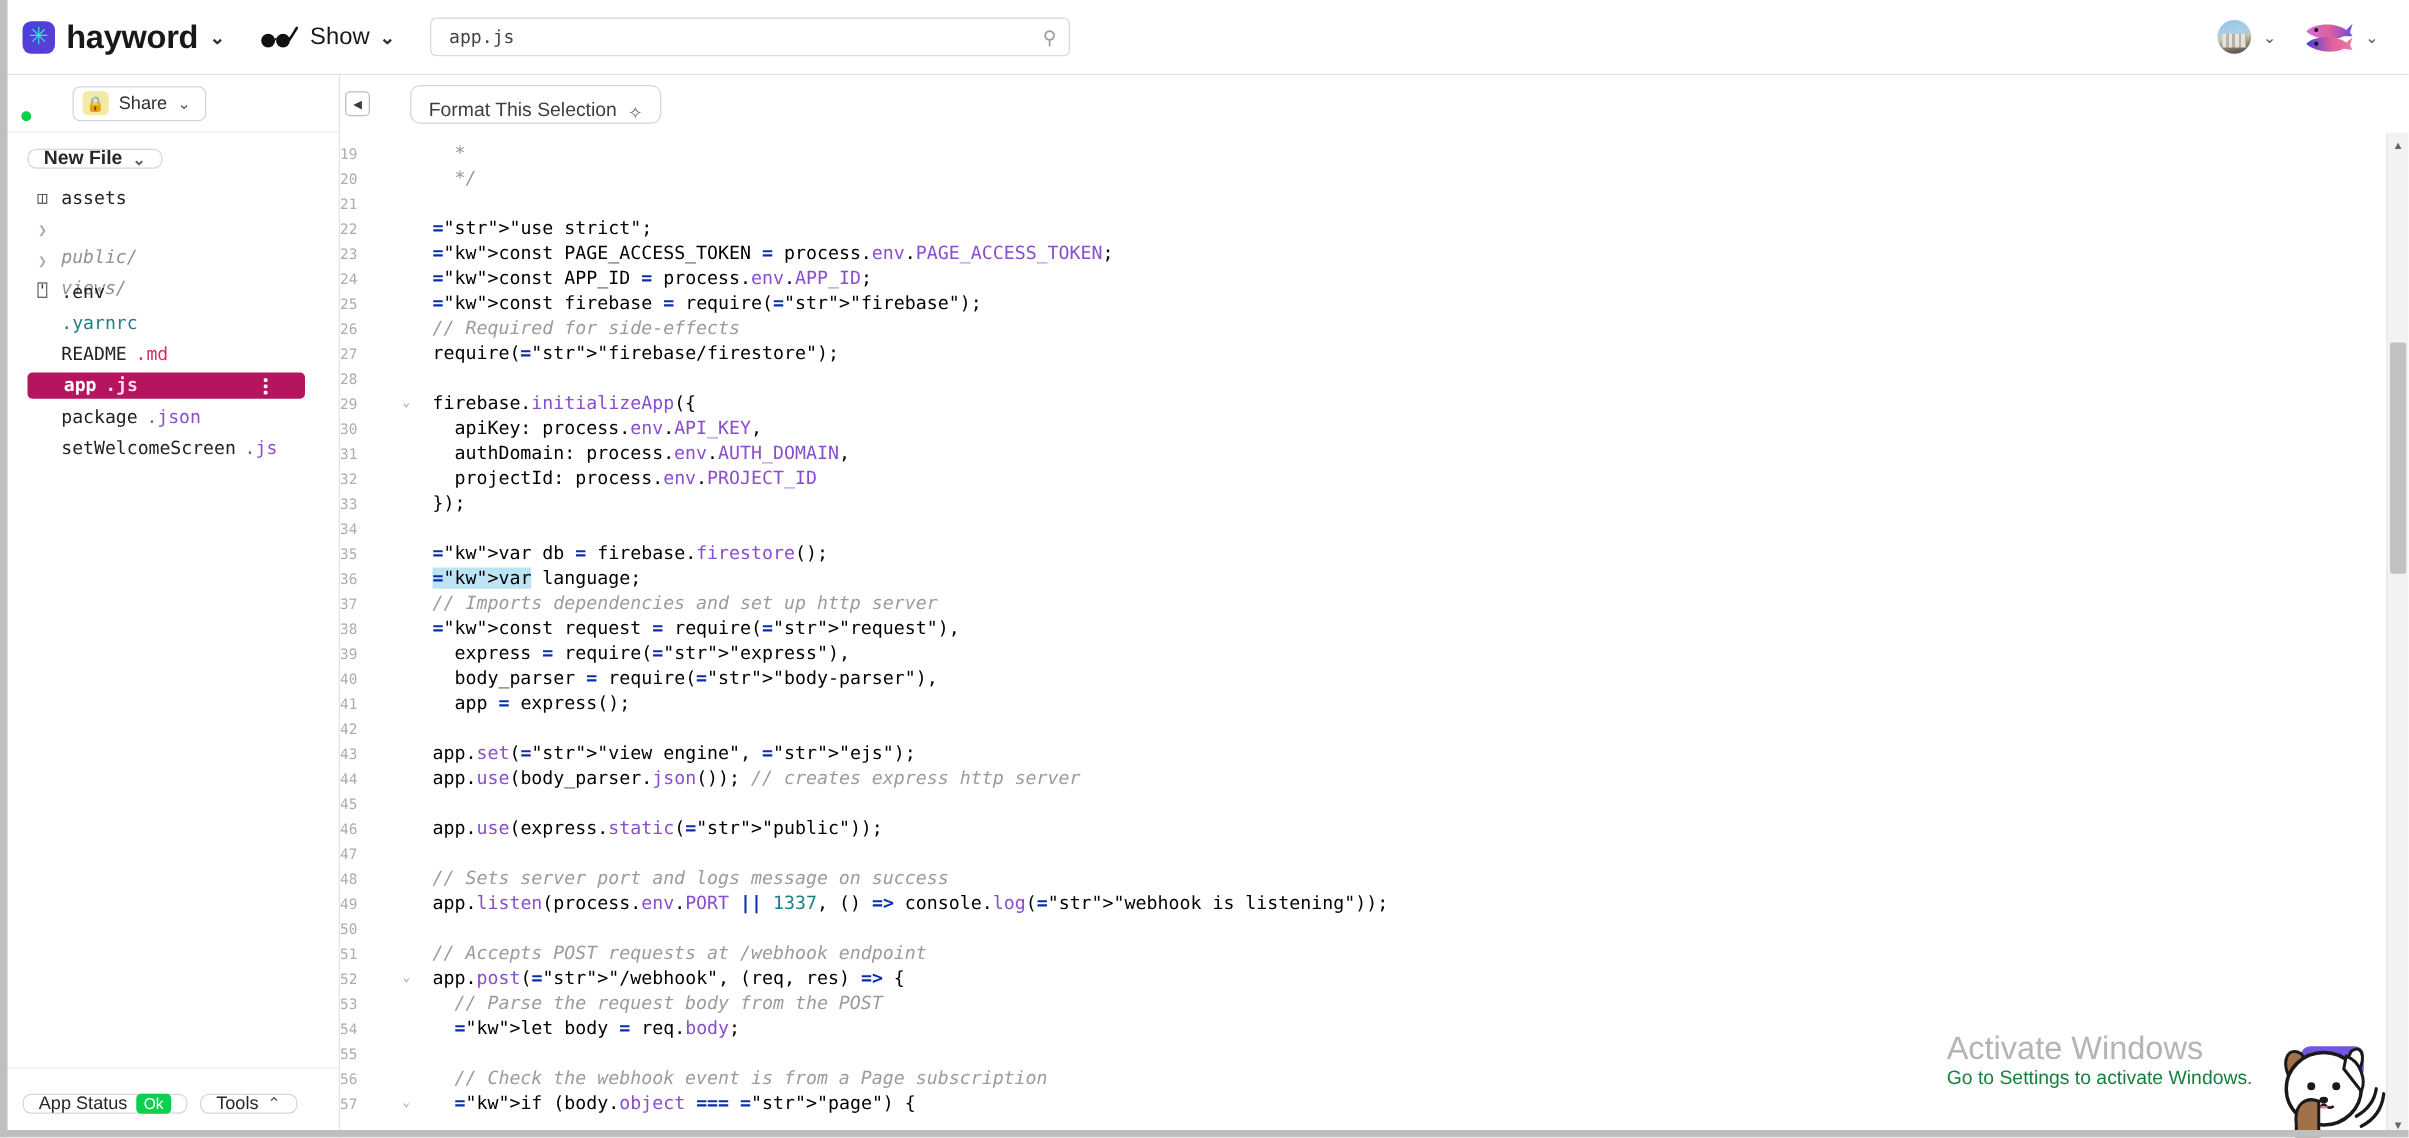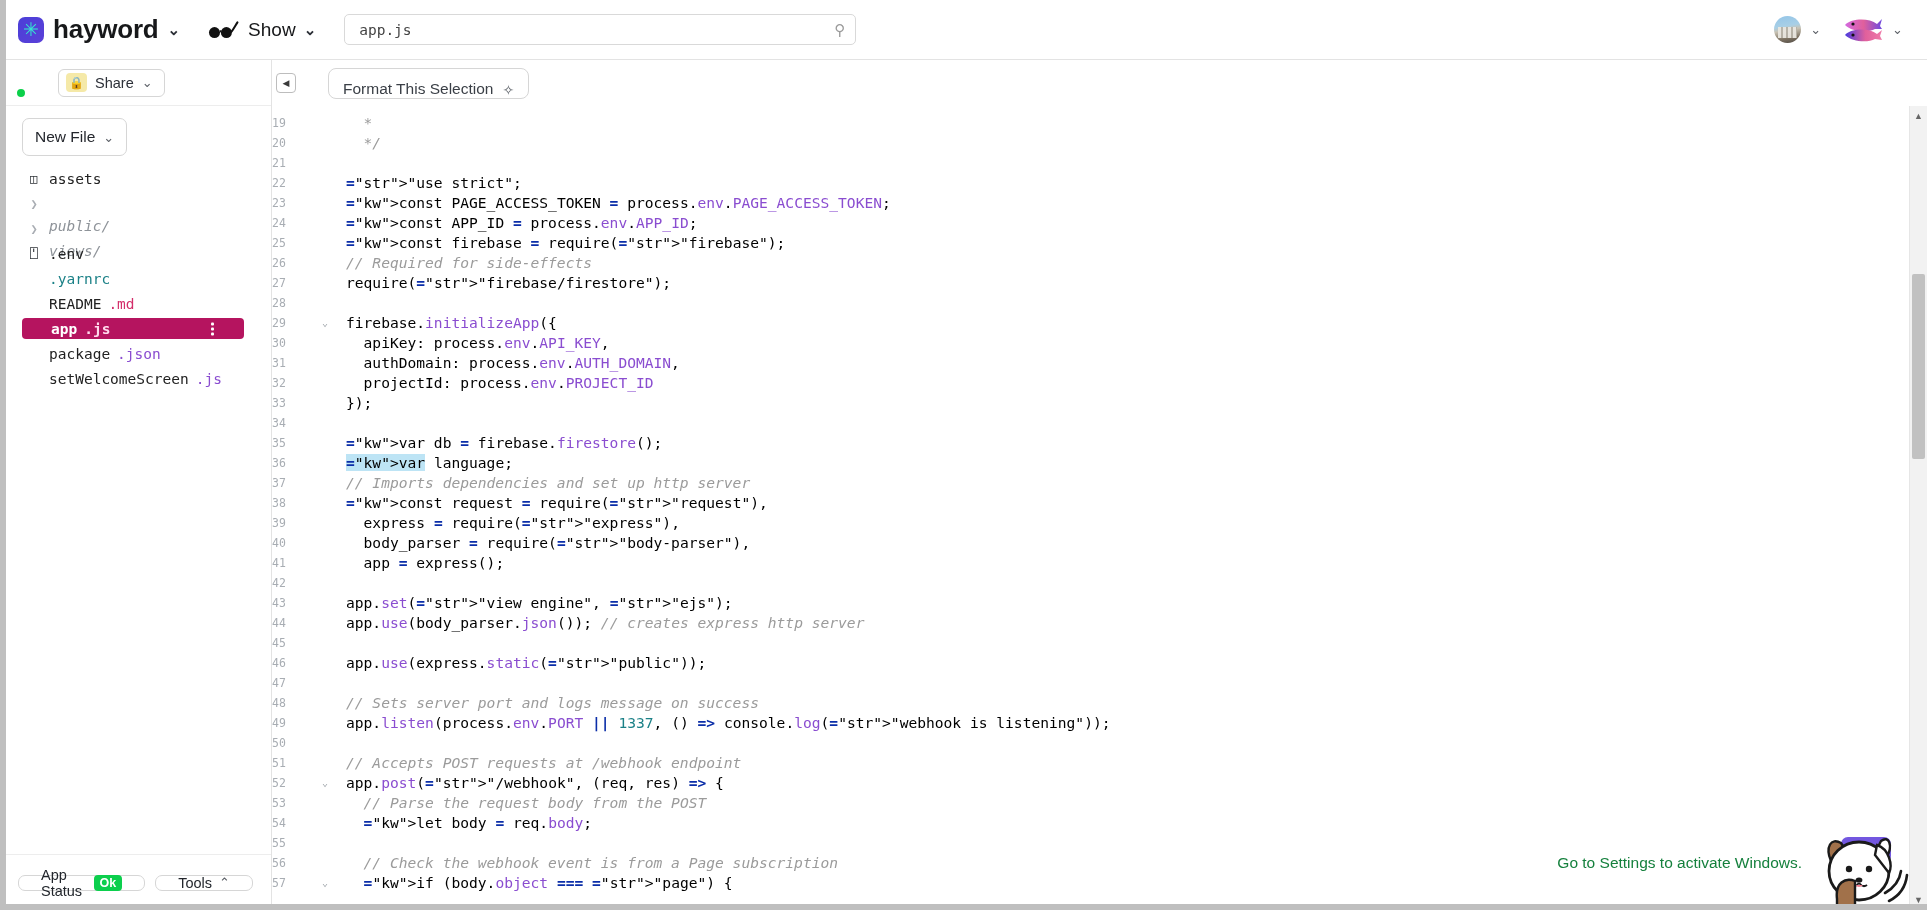--- a/index.html
+++ b/index.html
@@ -102,24 +102,24 @@
     width: 21px; height: 19px; border-radius: 4px;
     background: #f5e9a8; display: flex; align-items: center; justify-content: center;
     font-size: 12px; color: #6d5d12;
   }
   .share-txt { font-size: 14.5px; color: #2c3038; font-weight: 500; }
 
   .side-scroll { flex: 1; overflow: hidden; padding-top: 12px; }
   .newfile-row { padding: 0 22px 12px 22px; }
   .newfile-btn {
     display: inline-flex; align-items: center; gap: 8px;
-    height: 38px; padding: 0 12px;
+    height: 16px; padding: 0 12px;
     border: 1px solid #d6d6d6; border-radius: 7px;
     background: #fff; cursor: pointer;
-    font-size: 15.5px; color: #24272d;
+    font-size: 15.5px; color: #24272d; font-weight: bold;
   }
   .tree { padding: 0 0 0 22px; font-family: "DejaVu Sans Mono", monospace; font-size: 14.5px; }
   .tree-row {
     height: 21px; display: flex; align-items: center; gap: 7px;
     margin-bottom: 4px; cursor: pointer; position: relative;
     padding-left: 4px; border-radius: 4px;
   }
   .tree-row.selected {
     background: #b5145f; color: #fff;
     margin-left: 0; width: 222px; padding-left: 6px;
@@ -138,27 +138,27 @@
     line-height: 4px; font-size: 13px; letter-spacing: 0; color:#fff;
   }
   .kebab i { display:block; width:3px; height:3px; background:#fff; margin:2px 0; border-radius:1px;}
 
   .side-foot {
     height: 56px; display: flex; align-items: center; gap: 10px;
     padding: 0 18px; border-top: 1px solid #ededed;
   }
   .pill {
     display: inline-flex; align-items: center; gap: 7px;
-    height: 16px; padding: 0 22px;
+    height: 16px; padding: 0 12px;
     border: 1px solid #d6d6d6; border-radius: 7px;
     background: #fff; cursor: pointer;
     font-size: 14.5px; color: #22262c;
   }
   .ok-badge {
-    background: #0ccf4d; color: #fff; font-size: 12.5px; font-weight: bold;
+    background: #0ccf4d; color: #fff; font-size: 12.5px; font-weight: normal;
     border-radius: 4px; padding: 1px 6px;
   }
 
   
   .editor-col { flex: 1; display: flex; flex-direction: column; min-width: 0; position: relative; background:#fff;}
   .editor-toolbar { height: 46px; display: flex; align-items: center; padding: 0 0 0 18px; }
   .collapse-btn {
     width: 20px; height: 20px; border: 1px solid #bdbdbd; border-radius: 4px;
     display: flex; align-items: center; justify-content: center;
     font-size: 9px; color: #3a3a3a; cursor: pointer; background: #fff;
@@ -396,20 +396,21 @@
         <div class="code" id="code"><div class="ln-row"><span class="ln">19</span><span class="fold"></span><span class="ltext"><span class="cmt">  *</span></span></div><div class="ln-row"><span class="ln">20</span><span class="fold"></span><span class="ltext"><span class="cmt">  */</span></span></div><div class="ln-row"><span class="ln">21</span><span class="fold"></span><span class="ltext"></span></div><div class="ln-row"><span class="ln">22</span><span class="fold"></span><span class="ltext"><span class<span="" class="op">=</span>"str"&gt;"use strict";</span></div><div class="ln-row"><span class="ln">23</span><span class="fold"></span><span class="ltext"><span class<span="" class="op">=</span>"kw"&gt;const PAGE_ACCESS_TOKEN <span class="op">=</span> process.<span class="prop">env</span>.<span class="prop">PAGE_ACCESS_TOKEN</span>;</span></div><div class="ln-row"><span class="ln">24</span><span class="fold"></span><span class="ltext"><span class<span="" class="op">=</span>"kw"&gt;const APP_ID <span class="op">=</span> process.<span class="prop">env</span>.<span class="prop">APP_ID</span>;</span></div><div class="ln-row"><span class="ln">25</span><span class="fold"></span><span class="ltext"><span class<span="" class="op">=</span>"kw"&gt;const firebase <span class="op">=</span> require(<span class<span="" class="op">=</span>"str"&gt;"firebase");</span></div><div class="ln-row"><span class="ln">26</span><span class="fold"></span><span class="ltext"><span class="cmt">// Required for side-effects</span></span></div><div class="ln-row"><span class="ln">27</span><span class="fold"></span><span class="ltext">require(<span class<span="" class="op">=</span>"str"&gt;"firebase/firestore");</span></div><div class="ln-row"><span class="ln">28</span><span class="fold"></span><span class="ltext"></span></div><div class="ln-row"><span class="ln">29</span><span class="fold">⌄</span><span class="ltext">firebase.<span class="prop">initializeApp</span>({</span></div><div class="ln-row"><span class="ln">30</span><span class="fold"></span><span class="ltext">  apiKey: process.<span class="prop">env</span>.<span class="prop">API_KEY</span>,</span></div><div class="ln-row"><span class="ln">31</span><span class="fold"></span><span class="ltext">  authDomain: process.<span class="prop">env</span>.<span class="prop">AUTH_DOMAIN</span>,</span></div><div class="ln-row"><span class="ln">32</span><span class="fold"></span><span class="ltext">  projectId: process.<span class="prop">env</span>.<span class="prop">PROJECT_ID</span></span></div><div class="ln-row"><span class="ln">33</span><span class="fold"></span><span class="ltext">});</span></div><div class="ln-row"><span class="ln">34</span><span class="fold"></span><span class="ltext"></span></div><div class="ln-row"><span class="ln">35</span><span class="fold"></span><span class="ltext"><span class<span="" class="op">=</span>"kw"&gt;var db <span class="op">=</span> firebase.<span class="prop">firestore</span>();</span></div><div class="ln-row"><span class="ln">36</span><span class="fold"></span><span class="ltext"><span class="sel-hl"><span class<span="" class="op">=</span>"kw"&gt;var</span> language;</span></div><div class="ln-row"><span class="ln">37</span><span class="fold"></span><span class="ltext"><span class="cmt">// Imports dependencies and set up http server</span></span></div><div class="ln-row"><span class="ln">38</span><span class="fold"></span><span class="ltext"><span class<span="" class="op">=</span>"kw"&gt;const request <span class="op">=</span> require(<span class<span="" class="op">=</span>"str"&gt;"request"),</span></div><div class="ln-row"><span class="ln">39</span><span class="fold"></span><span class="ltext">  express <span class="op">=</span> require(<span class<span="" class="op">=</span>"str"&gt;"express"),</span></div><div class="ln-row"><span class="ln">40</span><span class="fold"></span><span class="ltext">  body_parser <span class="op">=</span> require(<span class<span="" class="op">=</span>"str"&gt;"body-parser"),</span></div><div class="ln-row"><span class="ln">41</span><span class="fold"></span><span class="ltext">  app <span class="op">=</span> express();</span></div><div class="ln-row"><span class="ln">42</span><span class="fold"></span><span class="ltext"></span></div><div class="ln-row"><span class="ln">43</span><span class="fold"></span><span class="ltext">app.<span class="prop">set</span>(<span class<span="" class="op">=</span>"str"&gt;"view engine", <span class<span="" class="op">=</span>"str"&gt;"ejs");</span></div><div class="ln-row"><span class="ln">44</span><span class="fold"></span><span class="ltext">app.<span class="prop">use</span>(body_parser.<span class="prop">json</span>()); <span class="cmt">// creates express http server</span></span></div><div class="ln-row"><span class="ln">45</span><span class="fold"></span><span class="ltext"></span></div><div class="ln-row"><span class="ln">46</span><span class="fold"></span><span class="ltext">app.<span class="prop">use</span>(express.<span class="prop">static</span>(<span class<span="" class="op">=</span>"str"&gt;"public"));</span></div><div class="ln-row"><span class="ln">47</span><span class="fold"></span><span class="ltext"></span></div><div class="ln-row"><span class="ln">48</span><span class="fold"></span><span class="ltext"><span class="cmt">// Sets server port and logs message on success</span></span></div><div class="ln-row"><span class="ln">49</span><span class="fold"></span><span class="ltext">app.<span class="prop">listen</span>(process.<span class="prop">env</span>.<span class="prop">PORT</span> <span class="op">||</span> <span class="num">1337</span>, () <span class="op">=&gt;</span> console.<span class="prop">log</span>(<span class<span="" class="op">=</span>"str"&gt;"webhook is listening"));</span></div><div class="ln-row"><span class="ln">50</span><span class="fold"></span><span class="ltext"></span></div><div class="ln-row"><span class="ln">51</span><span class="fold"></span><span class="ltext"><span class="cmt">// Accepts POST requests at /webhook endpoint</span></span></div><div class="ln-row"><span class="ln">52</span><span class="fold">⌄</span><span class="ltext">app.<span class="prop">post</span>(<span class<span="" class="op">=</span>"str"&gt;"/webhook", (req, res) <span class="op">=&gt;</span> {</span></div><div class="ln-row"><span class="ln">53</span><span class="fold"></span><span class="ltext">  <span class="cmt">// Parse the request body from the POST</span></span></div><div class="ln-row"><span class="ln">54</span><span class="fold"></span><span class="ltext">  <span class<span="" class="op">=</span>"kw"&gt;let body <span class="op">=</span> req.<span class="prop">body</span>;</span></div><div class="ln-row"><span class="ln">55</span><span class="fold"></span><span class="ltext"></span></div><div class="ln-row"><span class="ln">56</span><span class="fold"></span><span class="ltext">  <span class="cmt">// Check the webhook event is from a Page subscription</span></span></div><div class="ln-row"><span class="ln">57</span><span class="fold">⌄</span><span class="ltext">  <span class<span="" class="op">=</span>"kw"&gt;if (body.<span class="prop">object</span> <span class="op">===</span> <span class<span="" class="op">=</span>"str"&gt;"page") {</span></div></div>
 
         <div class="vscroll">
           <div class="vs-up">▲</div>
           <div class="vs-thumb"></div>
           <div class="vs-down">▼</div>
         </div>
       </div>
 
       <div class="watermark">
+        <div class="wm-title">Activate Windows</div>
         <div class="wm-sub">Go to Settings to activate Windows.</div>
       </div>
 
       <div class="new-badge">New</div>
 
       <svg class="mascot" viewBox="0 0 120 95">
         <path d="M34 44 C30 30, 36 24, 44 28 L48 34 Z" fill="#8a6games"></path>
         <path d="M34 46 C28 32, 34 22, 44 28 L49 36 Z" fill="#a1714a" stroke="#1a1a1a" stroke-width="2.4" stroke-linejoin="round"></path>
         <path d="M90 42 C96 30, 92 20, 84 26 L80 34 Z" fill="#fff" stroke="#1a1a1a" stroke-width="2.4" stroke-linejoin="round"></path>
         <ellipse cx="62" cy="56" rx="30" ry="29" fill="#ffffff" stroke="#1a1a1a" stroke-width="2.8"></ellipse>

